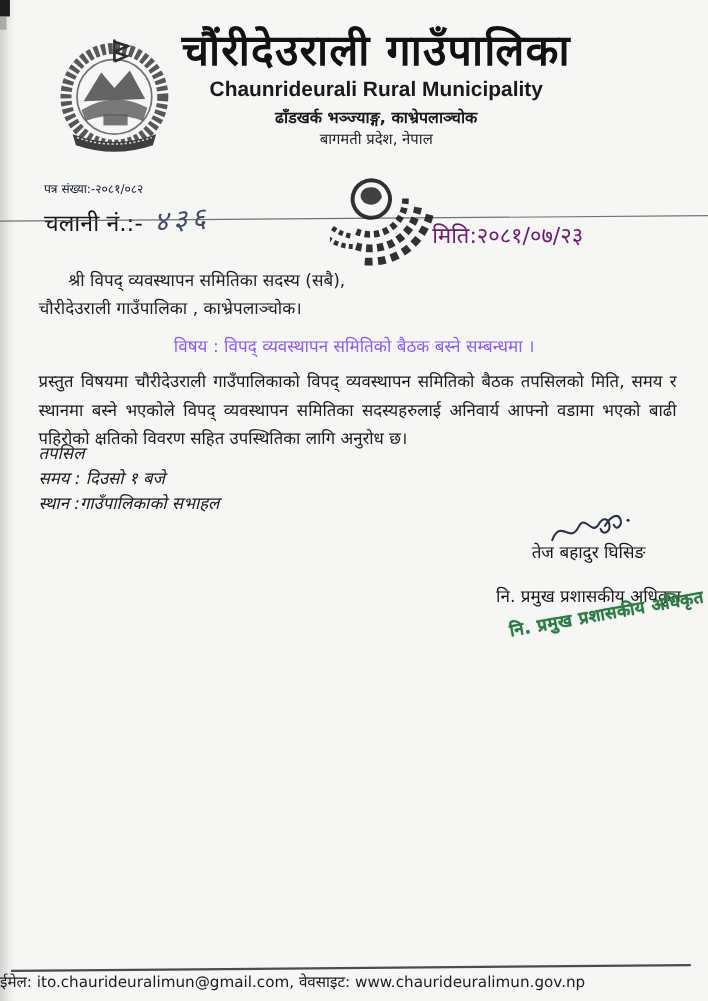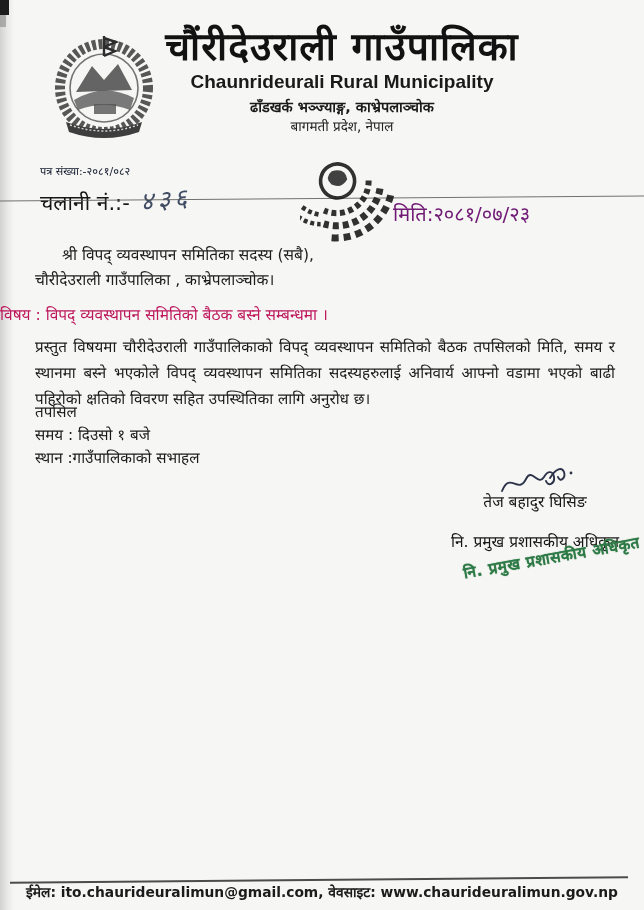--- a/index.html
+++ b/index.html
@@ -33,37 +33,37 @@
     transform:rotate(-5deg);letter-spacing:4px;font-style:italic;}
   .rule-top{left:-4px;top:198px;width:660px;height:1.4px;background:#5a5a5a;
     transform:rotate(-0.45deg);opacity:.85;}
   .date-line{left:393px;top:200px;font-size:20px;color:#701a75;}
   
   .round-stamp{left:300px;top:156px;width:108px;height:96px;}
   
   .rcpt1{left:62px;top:243px;font-size:15.5px;}
   .rcpt2{left:35px;top:268px;font-size:15.5px;}
   
-  .subject{left:0;top:303px;width:644px;text-align:left;font-size:15.5px;color:#be185d;}
+  .subject{left:0;top:303px;width:644px;text-align:center;font-size:15.5px;color:#8b5cf6;}
   
   .para{left:35px;top:334px;width:580px;font-size:15.2px;line-height:26px;
     text-align:justify;color:#1a1a1a;}
   .schedule{left:35px;top:401px;font-size:15.2px;line-height:23px;color:#1a1a1a;}
-  .schedule span{display:block;}
+  .schedule span{display:block;font-style:italic;}
   
   .sig-squiggle{left:498px;top:461px;width:78px;height:42px;}
   .sig-name{left:430px;top:490px;width:210px;text-align:center;font-size:15.5px;color:#161616;}
   .sig-desig{left:420px;top:530px;width:230px;text-align:center;font-size:15.5px;color:#161616;}
   .green-stamp{left:462px;top:546px;width:180px;font-size:15.5px;font-weight:bold;
     color:#2e7a46;transform:rotate(-10deg);white-space:nowrap;
     text-shadow:0 0 1px rgba(46,122,70,.8);letter-spacing:.5px;}
   
   .rule-bottom{left:10px;top:879px;width:618px;height:1.5px;background:#4c4c4c;
     transform:rotate(-0.5deg);}
-  .footer-text{left:0;top:882px;width:644px;text-align:center;font-size:13.8px;color:#1b1b1b;font-weight:bold;}
+  .footer-text{left:0;top:882px;width:644px;font-size:13.8px;color:#1b1b1b;}
   svg{display:block;}
 </style>
 </head>
 <body>
 
 <div class="abs scan-edge-left"></div>
 <div class="abs corner-notch"></div>
 <div class="abs corner-smudge"></div>
 
 <div class="abs logo">

